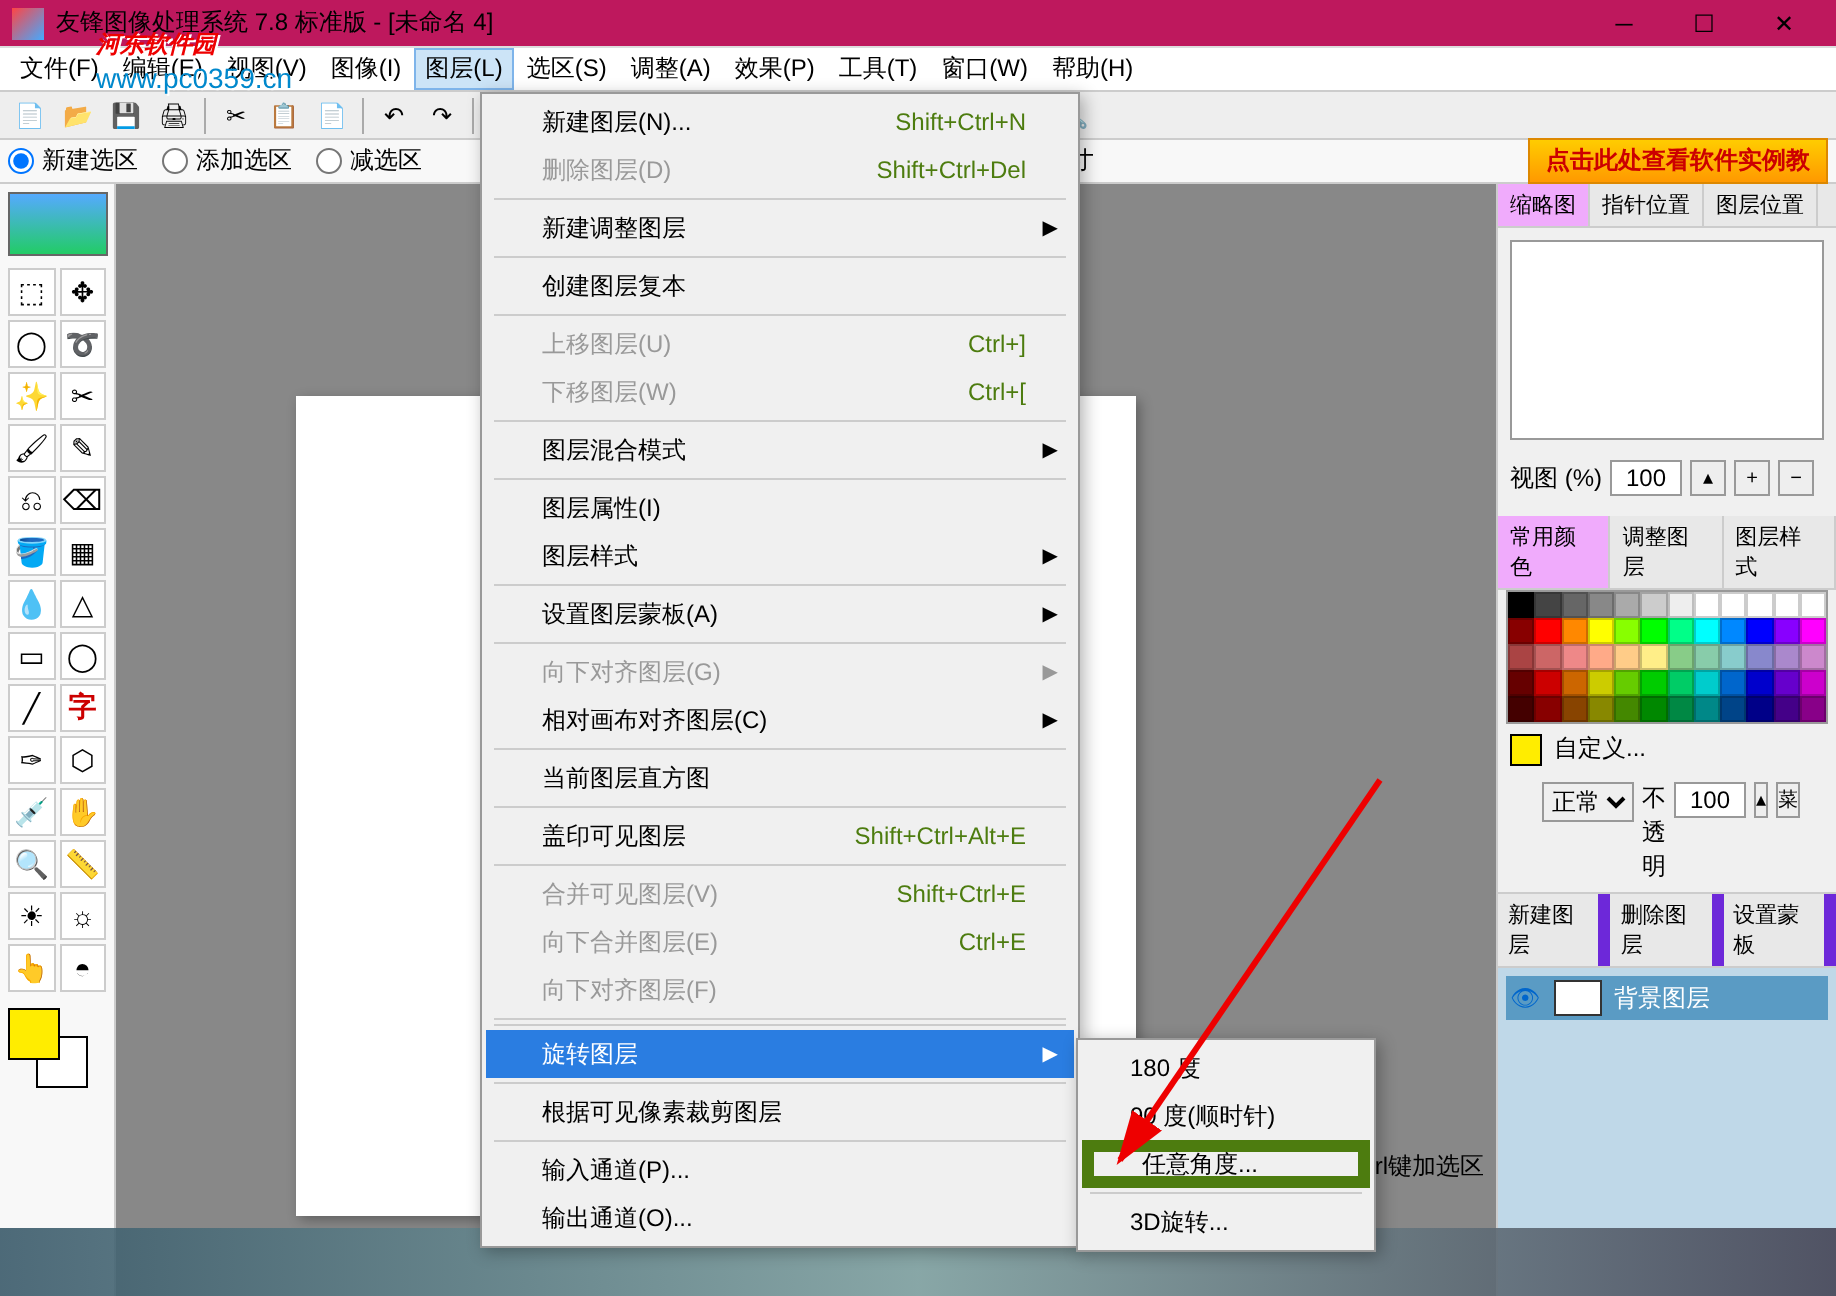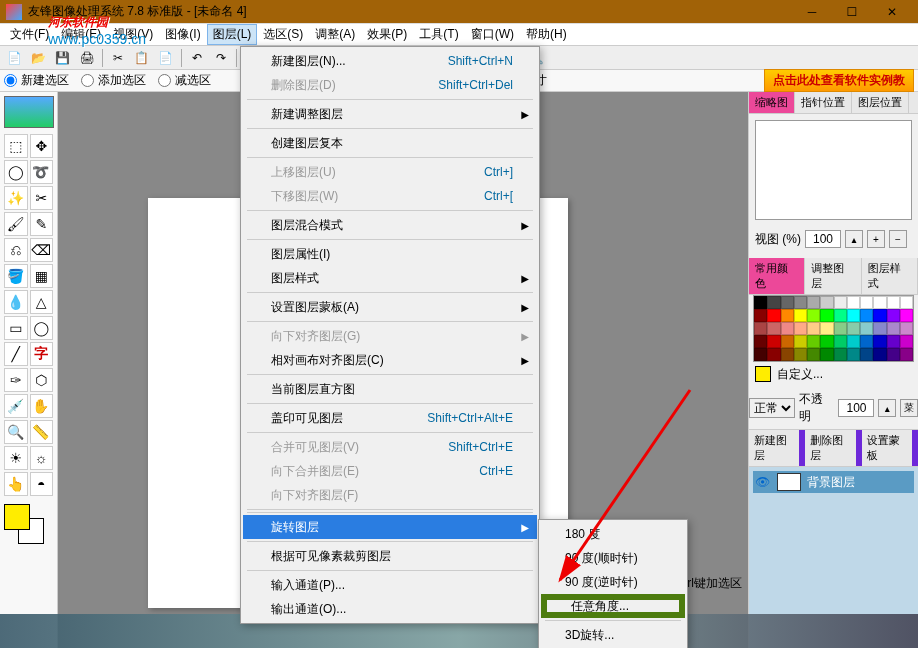--- a/index.html
+++ b/index.html
@@ -1,19 +1,19 @@
 <!DOCTYPE html>
 <html><head>
 <meta charset="utf-8">
 <style>
 * { margin: 0; padding: 0; box-sizing: border-box; font-family: "Microsoft YaHei", sans-serif; font-size: 12px; }
 body { background: #f0f0f0; width: 918px; height: 648px; overflow: hidden; position: relative; }
 
 
-.title-bar { height: 24px; background: #a16207; display: flex; align-items: center; padding: 0 6px; border-bottom: 1px solid #ddd; }
+.title-bar { height: 24px; background: #be185d; display: flex; align-items: center; padding: 0 6px; border-bottom: 1px solid #ddd; }
 .title-bar .app-icon { width: 16px; height: 16px; background: linear-gradient(135deg,#f44,#4af); margin-right: 6px; }
 .title-bar .title { flex: 1; }
 .title-bar .win-controls { display: flex; }
 .title-bar .win-btn { width: 40px; height: 24px; display: flex; align-items: center; justify-content: center; cursor: pointer; }
 
 
 .menu-bar { height: 22px; background: #fff; display: flex; align-items: center; padding: 0 4px; border-bottom: 1px solid #ccc; }
 .menu-item { padding: 2px 6px; cursor: pointer; }
 .menu-item.active { background: #cce4f7; border: 1px solid #7eb4ea; padding: 1px 5px; }
 
@@ -42,45 +42,45 @@
 
 
 .canvas-area { flex: 1; background: #888; position: relative; overflow: hidden; }
 .canvas { position: absolute; left: 90px; top: 106px; width: 420px; height: 410px; background: #fff; box-shadow: 2px 2px 6px rgba(0,0,0,.3); }
 
 
 .dropdown { position: absolute; left: 240px; top: 46px; width: 300px; background: #f0f0f0; border: 1px solid #999; box-shadow: 2px 2px 8px rgba(0,0,0,.3); z-index: 100; padding: 2px; }
 .dd-item { height: 24px; display: flex; align-items: center; padding: 0 24px 0 28px; cursor: pointer; position: relative; }
 .dd-item.highlighted { background: #2a7de1; color: #fff; }
 .dd-item.disabled { color: #999; cursor: default; }
-.dd-item .shortcut { margin-left: auto; color: #0369a1; }
+.dd-item .shortcut { margin-left: auto; color: #4d7c0f; }
 .dd-item .arrow { position: absolute; right: 8px; font-size: 10px; }
 .dd-sep { height: 1px; background: #ccc; margin: 2px 4px; }
 
 
 .submenu { position: absolute; left: 538px; top: 519px; width: 150px; background: #f0f0f0; border: 1px solid #999; box-shadow: 2px 2px 8px rgba(0,0,0,.3); z-index: 101; padding: 2px; }
 .sm-item { height: 24px; display: flex; align-items: center; padding: 0 12px 0 24px; cursor: pointer; }
 .sm-item.boxed { border: 6px solid #4d7c0f; }
 
 
 .right-panel { width: 170px; background: #f0f0f0; border-left: 1px solid #ccc; display: flex; flex-direction: column; overflow: hidden; }
 .panel-tabs { display: flex; background: #e8e8e8; border-bottom: 1px solid #ccc; }
 .panel-tab { padding: 3px 6px; font-size: 11px; cursor: pointer; border-right: 1px solid #ccc; }
-.panel-tab.active { background: #ec4899; }
+.panel-tab.active { background: #f0abfc; }
 .preview-box { height: 100px; margin: 6px; background: #fff; border: 1px solid #999; }
 .view-controls { display: flex; align-items: center; gap: 4px; padding: 4px 6px; }
 .view-input { width: 36px; height: 18px; border: 1px solid #999; text-align: center; }
 .sm-btn { width: 18px; height: 18px; border: 1px solid #999; background: #eee; display: flex; align-items: center; justify-content: center; cursor: pointer; font-size: 10px; }
 
 .color-grid { display: grid; grid-template-columns: repeat(12, 1fr); gap: 0; padding: 0; border: 1px solid #999; margin: 0 4px; }
 .color-cell { height: 13px; cursor: pointer; border: 0.5px solid rgba(0,0,0,.2); }
-.custom-color { display: flex; gap: 6px; padding: 4px 6px; cursor: pointer; }
+.custom-color { display: flex; align-items: center; gap: 6px; padding: 4px 6px; cursor: pointer; }
 .custom-color .sw { width: 16px; height: 16px; background: #ffed00; border: 1px solid #000; }
 
-.layer-controls { display: flex; align-items: center; gap: 4px; padding: 4px 0; }
+.layer-controls { display: flex; align-items: flex-start; gap: 4px; padding: 4px 22px; }
 .layer-select { flex: 1; height: 20px; border: 1px solid #999; }
 .layer-btns { display: flex; background: #e8e8e8; border-top: 1px solid #ccc; border-bottom: 1px solid #ccc; }
 .layer-btn { padding: 3px 5px; font-size: 11px; cursor: pointer; border-right: 6px solid #6d28d9; }
 .layer-list { flex: 1; background: #bfd8e8; padding: 4px; }
 .layer-row { display: flex; align-items: center; gap: 6px; padding: 2px; background: #5a9bc4; }
 .layer-eye { width: 16px; height: 14px; color: #06c; }
 .layer-thumb { width: 24px; height: 18px; background: #fff; border: 1px solid #333; }
 .layer-name { color: #fff; }
 
 
@@ -439,21 +439,20 @@
       <span>输入通道(P)...</span>
     </div>
     <div class="dd-item">
       <span>输出通道(O)...</span>
     </div>
   </div>
 
 <div class="submenu" id="submenu">
     <div class="sm-item">180 度</div>
     <div class="sm-item">90 度(顺时针)</div>
-    <div class="sm-item">90 度(逆时针)</div>
     <div class="sm-item boxed">任意角度...</div>
     <div class="dd-sep"></div>
     <div class="sm-item">3D旋转...</div>
   </div>
 
 <svg class="red-arrow" style="left:540px;top:380px" width="160" height="220">
   <defs>
       <marker id="ah" markerWidth="10" markerHeight="10" refX="8" refY="3" orient="auto">
         <path d="M0,0 L0,6 L9,3 z" fill="#e00"></path>
       </marker>

